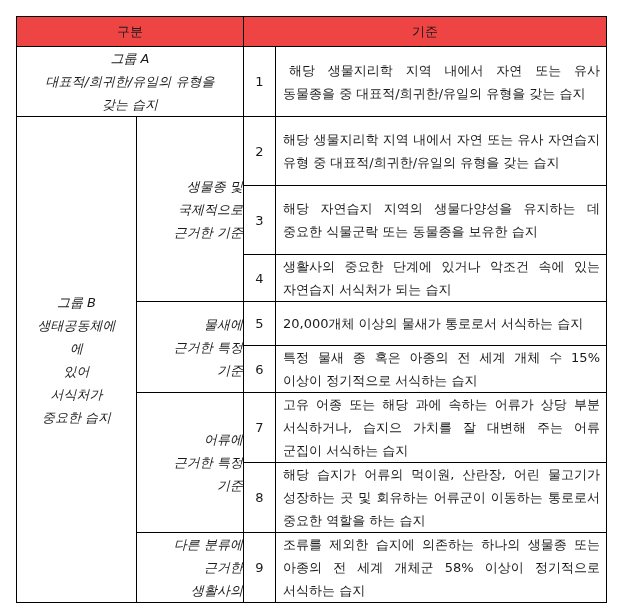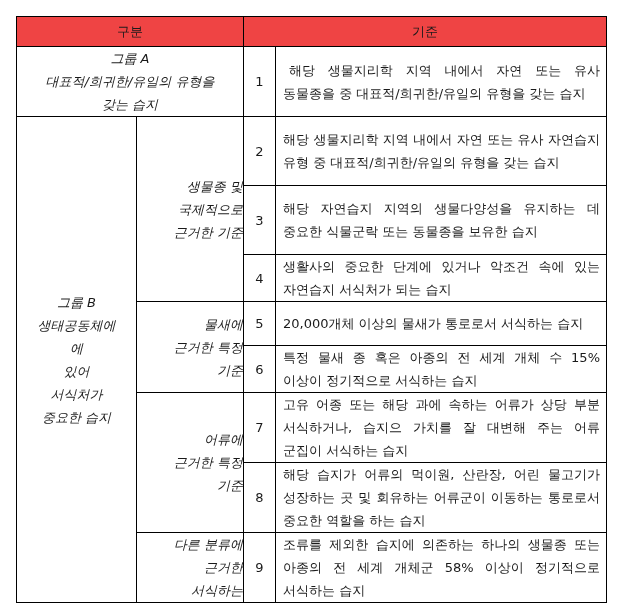--- a/index.html
+++ b/index.html
@@ -107,19 +107,19 @@
 
     <tr class="r8">
       <td class="num">8</td>
       <td class="crit">해당 습지가 어류의 먹이원, 산란장, 어린 물고기가 성장하는 곳 및 회유하는 어류군이 이동하는 통로로서 중요한 역할을 하는 습지</td>
     </tr>
 
     <tr class="r9">
       <td class="sub">
         <span class="line">다른 분류에</span>
         <span class="line">근거한</span>
-        <span class="line">서식하는</span>
+        <span class="line">생활사의</span>
       </td>
       <td class="num">9</td>
       <td class="crit">조류를 제외한 습지에 의존하는 하나의 생물종 또는 아종의 전 세계 개체군 58% 이상이 정기적으로 서식하는 습지</td>
     </tr>
   </tbody>
 </table>
 
 </body></html>

